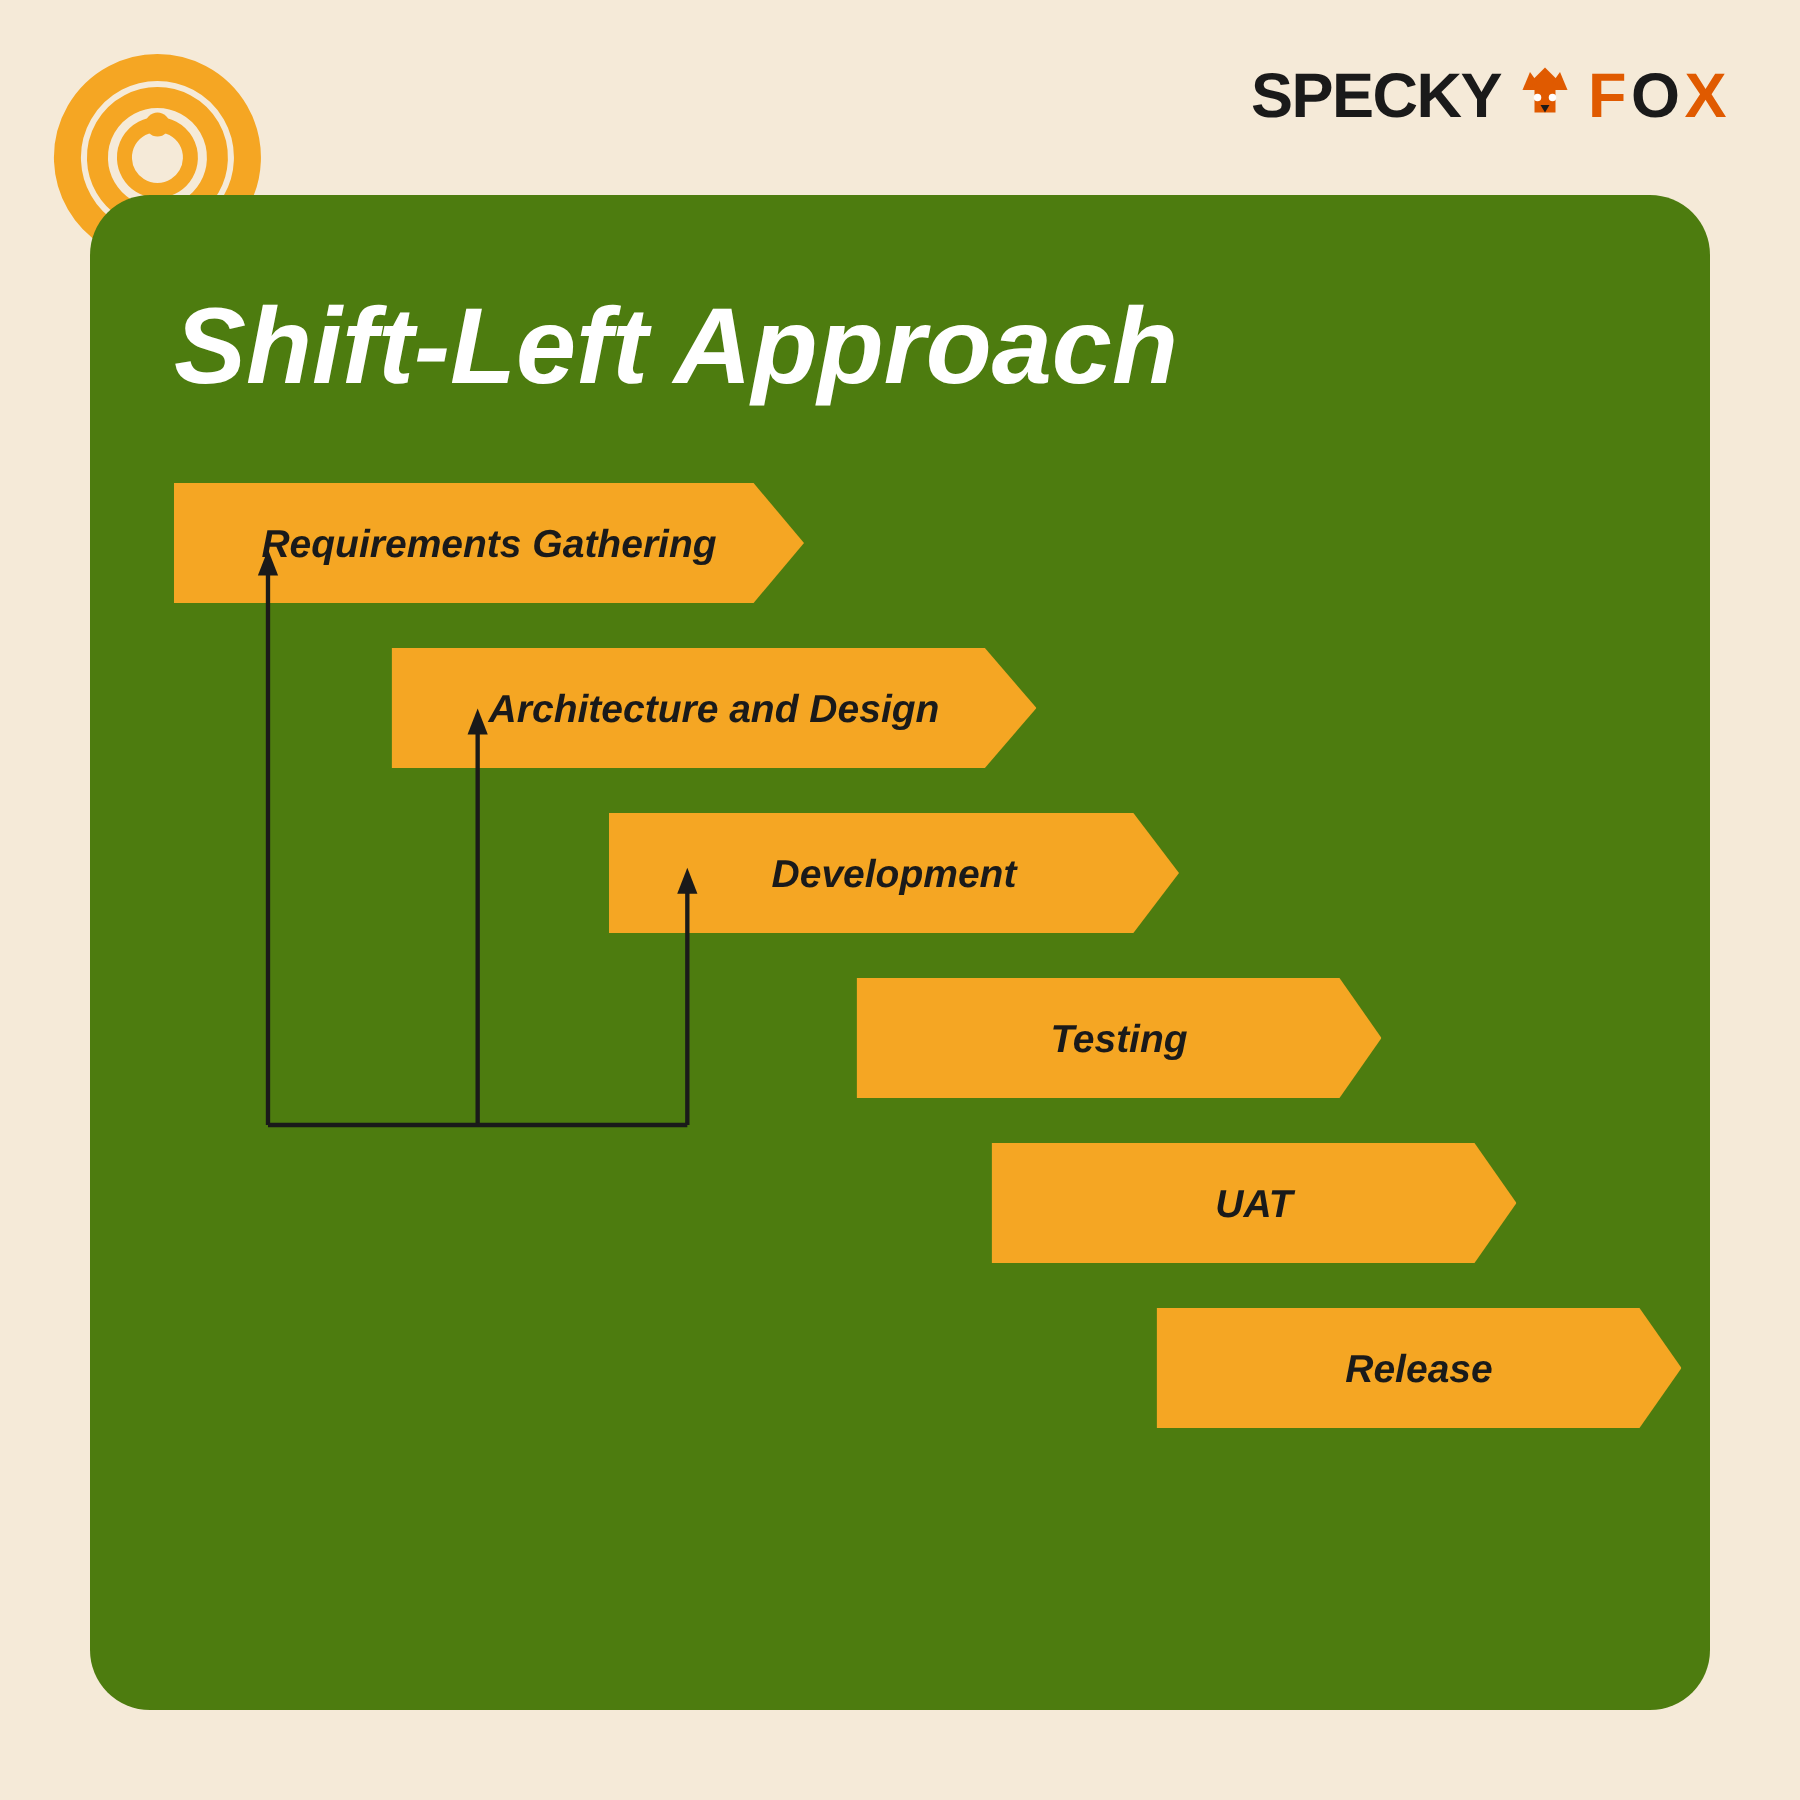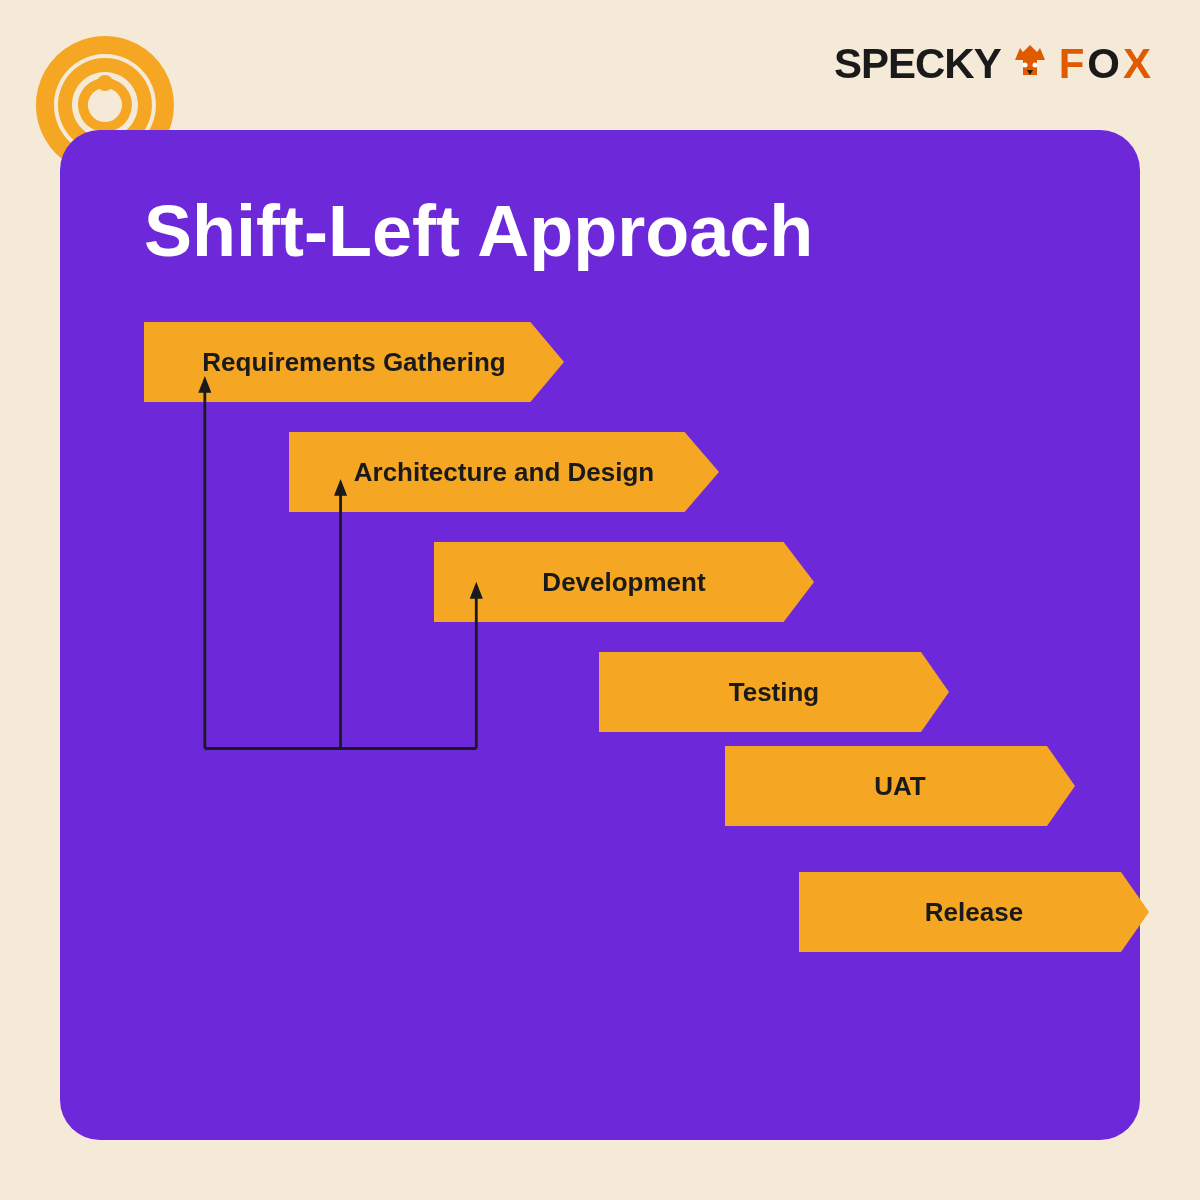--- a/index.html
+++ b/index.html
@@ -54,23 +54,24 @@
       height: 50px;
     }
 
     
     .main-card {
       position: absolute;
       top: 130px;
       left: 60px;
       right: 60px;
       bottom: 60px;
-      background-color: #6d28d9;
+      background-color: #4d7c0f;
       border-radius: 40px;
-      padding: 60px 60px 60px 84px;
+      padding: 60px 60px 60px 56px;
+      font-style: italic;
     }
 
     
     .title {
       font-size: 72px;
       font-weight: 900;
       color: #ffffff;
       margin-bottom: 50px;
       font-family: 'Arial Black', Arial, sans-serif;
     }
@@ -95,21 +96,21 @@
       font-family: Arial, sans-serif;
       height: 80px;
       clip-path: polygon(0% 0%, 92% 0%, 100% 50%, 92% 100%, 0% 100%);
     }
 
     
     .arrow-1 { top: 0px;   left: 0px;   width: 420px; }
     .arrow-2 { top: 110px; left: 145px; width: 430px; }
     .arrow-3 { top: 220px; left: 290px; width: 380px; }
     .arrow-4 { top: 330px; left: 435px; width: 350px; margin-left: 20px; }
-    .arrow-5 { top: 424px; left: 545px; width: 350px; margin-left: 36px; }
+    .arrow-5 { top: 440px; left: 545px; width: 350px; }
     .arrow-6 { top: 550px; left: 655px; width: 350px; }
 
     
     .lines-svg {
       position: absolute;
       top: 0;
       left: 0;
       width: 100%;
       height: 100%;
       pointer-events: none;

